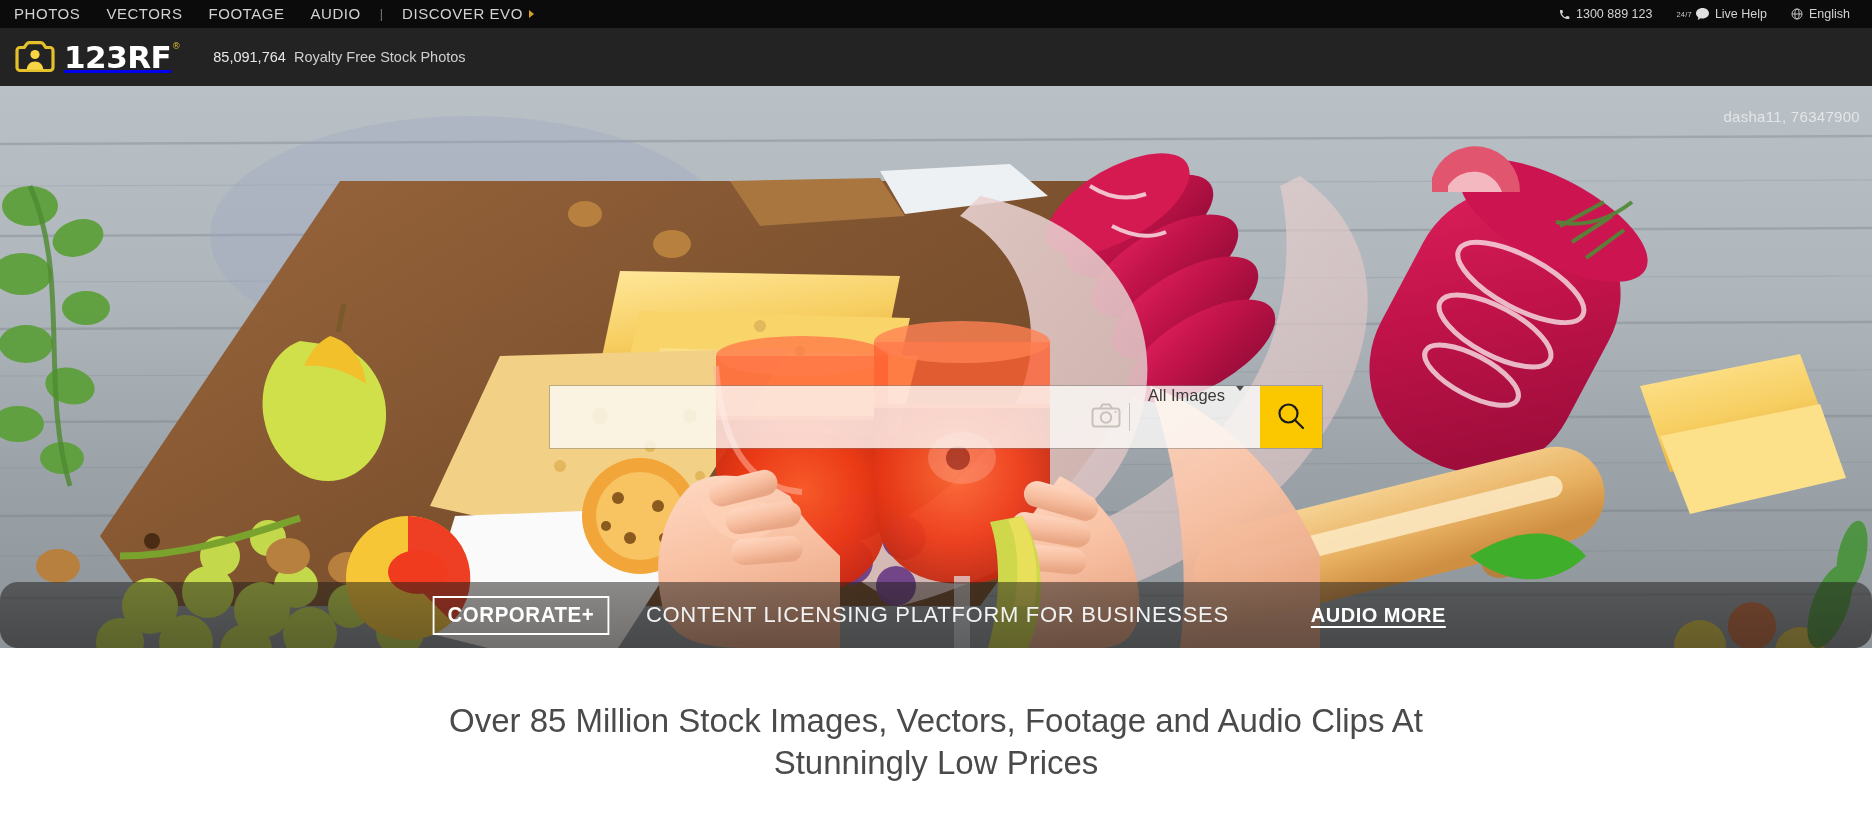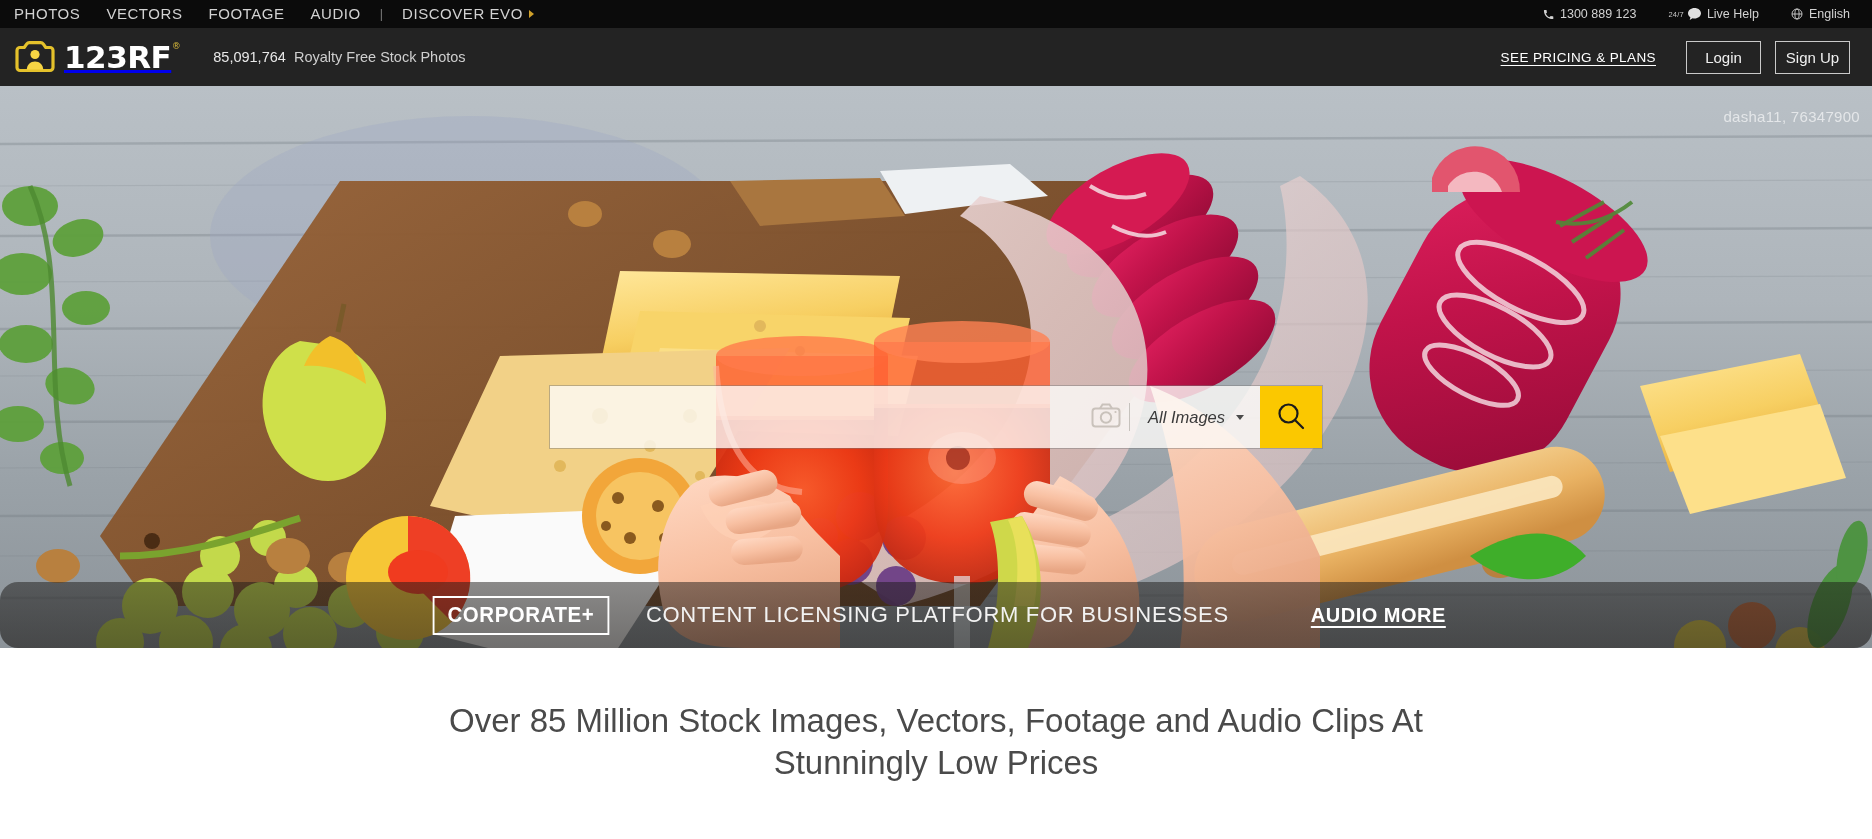--- a/index.html
+++ b/index.html
@@ -39,21 +39,21 @@
   }
   .evo-arrow {
     display: inline-block;
     width: 0; height: 0;
     border-left: 5px solid #cfa02a;
     border-top: 4px solid transparent;
     border-bottom: 4px solid transparent;
     margin-left: 6px;
     vertical-align: 1px;
   }
-  .topright { display: flex; align-items: flex-end; gap: 8px; }
+  .topright { display: flex; align-items: flex-end; gap: 0; }
   .topright .item {
     display: flex; align-items: center;
     color: #d2d2d2;
     font-size: 12.5px;
     text-decoration: none;
     padding: 0 12px;
     white-space: nowrap;
   }
   .topright .item:last-child { padding-right: 0; }
   .ti-ico { display: inline-flex; margin-right: 6px; }
@@ -167,29 +167,28 @@
   }
   .sinput::placeholder { color: #8d8d8d; }
   .cam-btn {
     width: 46px;
     display: flex; align-items: center; justify-content: center;
     cursor: pointer;
     background: transparent; border: none;
   }
   .sep-v { width: 1px; height: 28px; background: #c6c2bd; align-self: center; }
   .sel-btn {
-    display: flex; align-items: center;
+    display: flex; 
     padding: 0 16px 0 18px;
     font-size: 16.5px;
     color: #3a3a3a;
     cursor: pointer;
     background: transparent; border: none;
     white-space: nowrap;
     font-family: "Liberation Sans", sans-serif;
-    font-style: italic;
   }
   .caret {
     width: 0; height: 0;
     border-left: 4.5px solid transparent;
     border-right: 4.5px solid transparent;
     border-top: 5px solid #4a4a4a;
     margin-left: 11px;
   }
   .go-btn {
     width: 62px;
@@ -323,25 +322,20 @@
       <span>123RF</span>
       <span class="logo-reg">®</span>
     </span>
   </a>
 
   <div class="tagline">
     <span class="count">85,091,764</span>
     &nbsp;<span>Royalty Free Stock Photos</span>
   </div>
 
-  <div class="header-right">
-    <a href="#" class="pricing-link">SEE PRICING &amp; PLANS</a>
-    <button class="hbtn">Login</button>
-    <button class="hbtn">Sign Up</button>
-  </div>
 </div>
 
 <div class="hero">
 
   <div class="hero-photo">
     <svg viewBox="0 0 1872 562" preserveAspectRatio="none" aria-hidden="true">
       <defs>
         <linearGradient id="wood" x1="0" y1="0" x2="0" y2="1">
           <stop offset="0%" stop-color="#b9c0c6"></stop>
           <stop offset="38%" stop-color="#aeb5bb"></stop>

